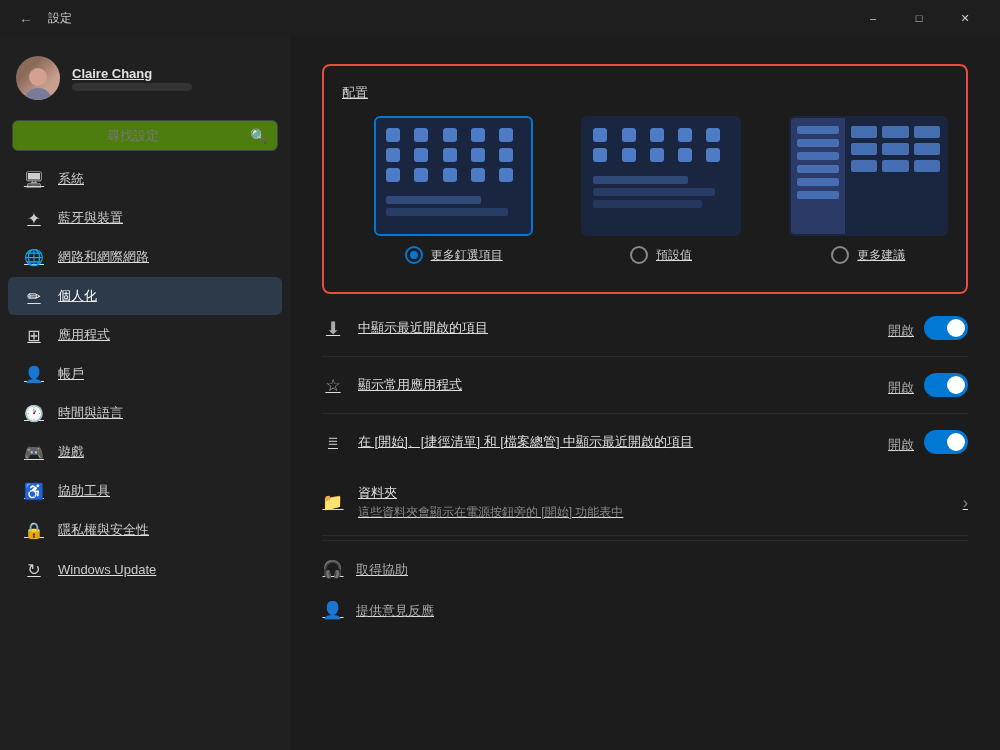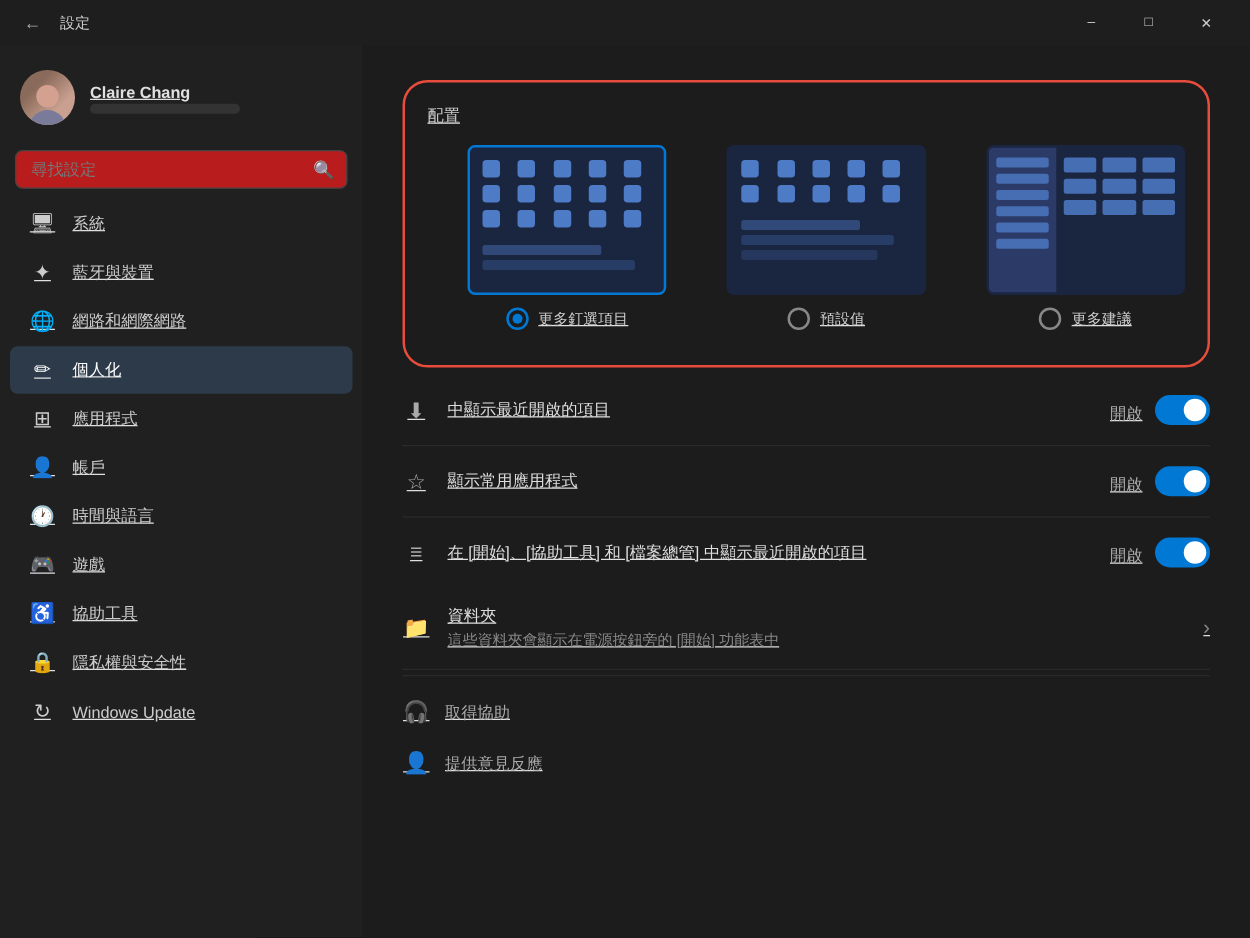--- a/index.html
+++ b/index.html
@@ -130,27 +130,28 @@
       width: 120px;
       border-radius: 4px;
     }
 
     .search-box {
       margin: 4px 12px 8px 12px;
       position: relative;
     }
     .search-input {
       width: 100%;
-      background: #b91c1c;
+      background: #4d7c0f;
       border: 1px solid #444;
       border-radius: 6px;
       padding: 7px 36px 7px 12px;
       color: #ccc;
       font-size: 13px;
       outline: none;
+      text-align: center;
     }
     .search-input::placeholder { color: #777; }
     .search-icon-wrap {
       position: absolute;
       right: 10px;
       top: 50%;
       transform: translateY(-50%);
       color: #888;
       font-size: 14px;
     }
@@ -199,21 +200,21 @@
       margin-bottom: 24px;
     }
     .breadcrumb-separator {
       color: #888;
       margin: 0 6px;
     }
 
     
     .layout-card {
       border: 2px solid #e74c3c;
-      border-radius: 20px;
+      border-radius: 8px;
       padding: 18px 18px 14px 18px;
       margin-bottom: 6px;
     }
     .layout-label {
       font-size: 13px;
       font-weight: 500;
       color: #ccc;
       margin-bottom: 14px;
     }
     .layout-options {
@@ -616,21 +617,21 @@
     <div class="setting-text">顯示常用應用程式</div>
     <div class="setting-right">
       <span class="setting-status">開啟</span>
       <div class="toggle">
         <div class="toggle-knob"></div>
       </div>
     </div>
   </div>
         <div class="setting-row">
     <div class="setting-icon">≡</div>
-    <div class="setting-text">在 [開始]、[協助工具] 和 [檔案總管] 中顯示最近開啟的項目</div>
+    <div class="setting-text">在 [開始]、[捷徑清單] 和 [檔案總管] 中顯示最近開啟的項目</div>
     <div class="setting-right">
       <span class="setting-status">開啟</span>
       <div class="toggle">
         <div class="toggle-knob"></div>
       </div>
     </div>
   </div>
       </div>
 
     <div class="folder-row">

